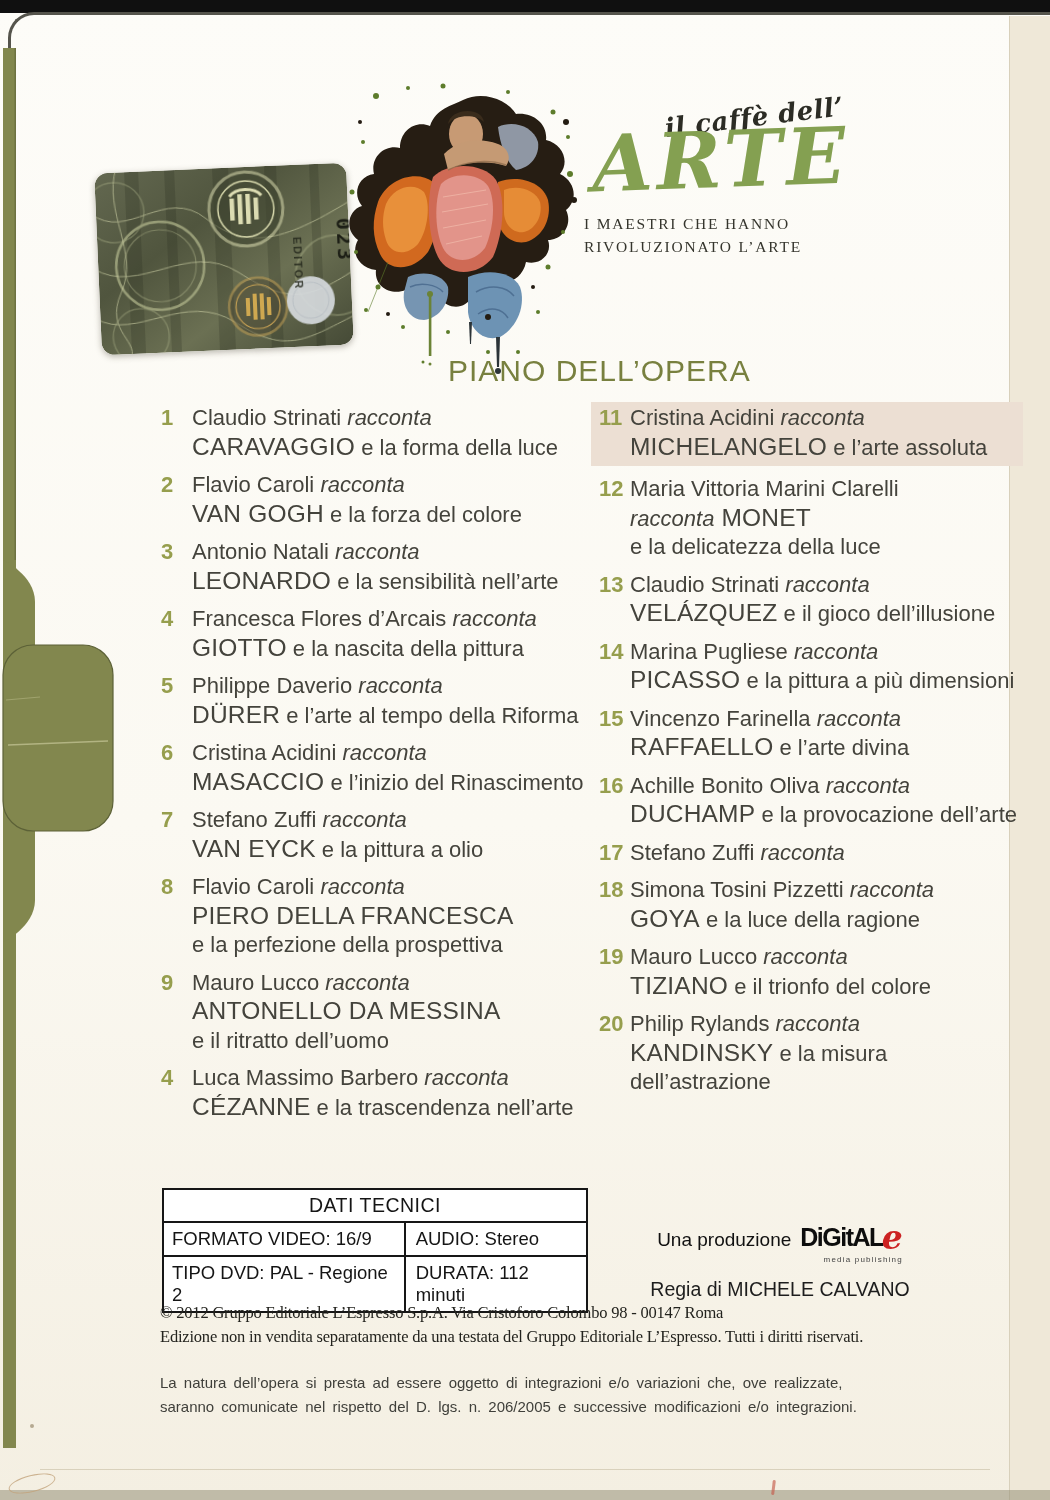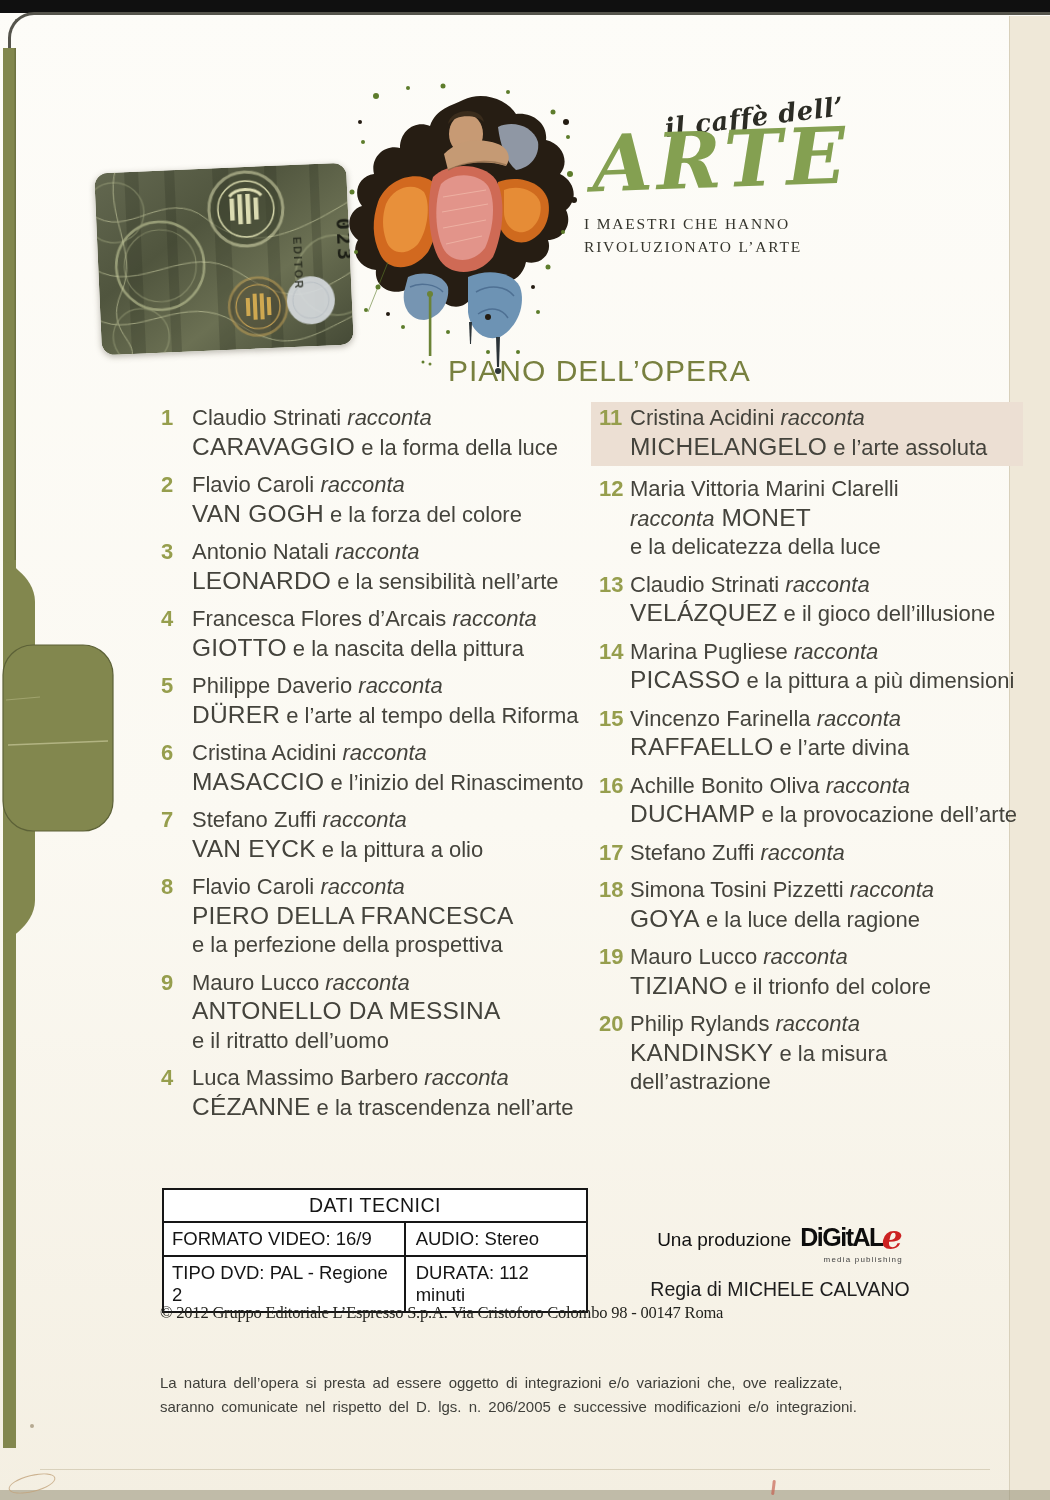--- a/index.html
+++ b/index.html
@@ -401,18 +401,19 @@
 
 <div class="production">
   <div class="prod-line">
     <span>Una produzione</span><span class="dg-wrap"><span class="dg-main">DiGitAL</span><span class="dg-e">e</span><span class="dg-sub">media publishing</span></span>
   </div>
   <div class="director">Regia di MICHELE CALVANO</div>
 </div>
 
 <div class="copyright">
   <div>© 2012 Gruppo Editoriale L’Espresso S.p.A. Via Cristoforo Colombo 98 - 00147 Roma</div>
+  <div>Edizione non in vendita separatamente da una testata del Gruppo Editoriale L’Espresso. Tutti i diritti riservati.</div>
 </div>
 
 <div class="disclaimer">
   <div>La natura dell’opera si presta ad essere oggetto di integrazioni e/o variazioni che, ove realizzate,</div>
   <div>saranno comunicate nel rispetto del D. lgs. n. 206/2005 e successive modificazioni e/o integrazioni.</div>
 </div>
 
 </body></html>

